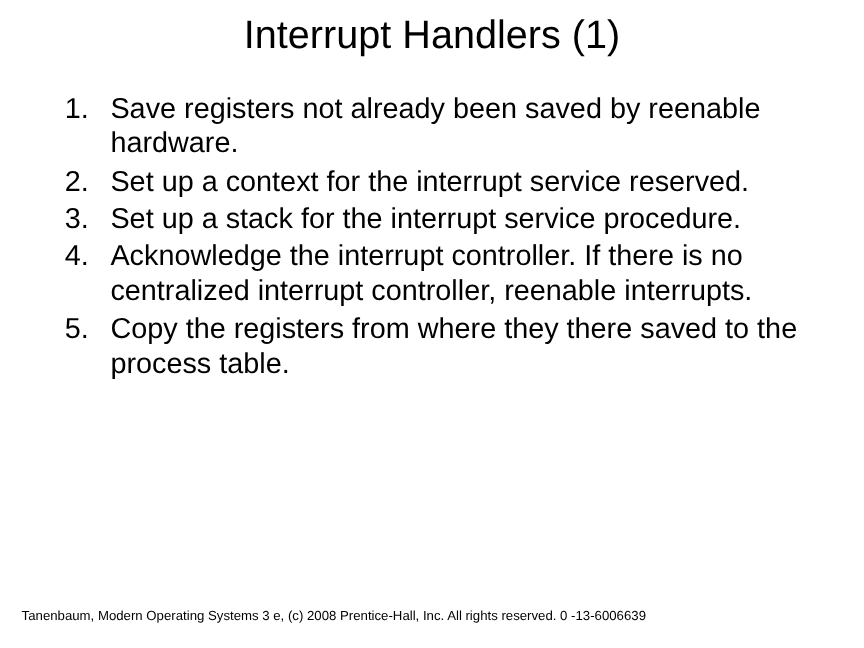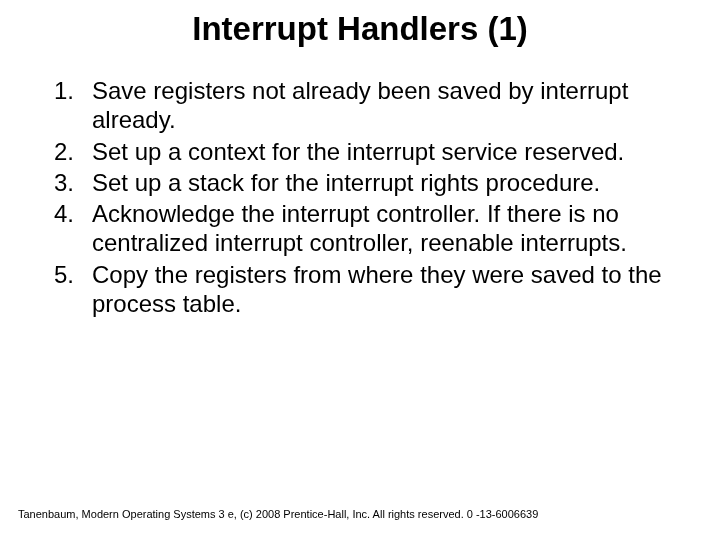--- a/index.html
+++ b/index.html
@@ -7,21 +7,21 @@
     width: 720px;
     height: 540px;
     background: #ffffff;
     font-family: Arial, Helvetica, sans-serif;
     position: relative;
     overflow: hidden;
   }
   .title {
     text-align: center;
     font-size: 33px;
-    font-weight: bold;
+    font-weight: normal;
     color: #000;
     padding-top: 10px;
     padding-bottom: 28px;
   }
   .list {
     padding-left: 40px;
     padding-right: 34px;
   }
   .item {
     display: flex;
@@ -51,33 +51,33 @@
   }
 </style>
 </head>
 <body>
 
 <h1 class="title">Interrupt Handlers (1)</h1>
 
 <ol class="list">
   <li class="item">
     <span class="num">1.</span>
-    <span class="txt">Save registers not already been saved by interrupt already.</span>
+    <span class="txt">Save registers not already been saved by reenable hardware.</span>
   </li>
   <li class="item">
     <span class="num">2.</span>
     <span class="txt">Set up a context for the interrupt service reserved.</span>
   </li>
   <li class="item">
     <span class="num">3.</span>
-    <span class="txt">Set up a stack for the interrupt rights procedure.</span>
+    <span class="txt">Set up a stack for the interrupt service procedure.</span>
   </li>
   <li class="item">
     <span class="num">4.</span>
     <span class="txt">Acknowledge the interrupt controller. If there is no centralized interrupt controller, reenable interrupts.</span>
   </li>
   <li class="item">
     <span class="num">5.</span>
-    <span class="txt">Copy the registers from where they were saved to the process table.</span>
+    <span class="txt">Copy the registers from where they there saved to the process table.</span>
   </li>
 </ol>
 
 <div class="footer">Tanenbaum, Modern Operating Systems 3 e, (c) 2008 Prentice-Hall, Inc. All rights reserved. 0 -13-6006639</div>
 
 </body></html>

